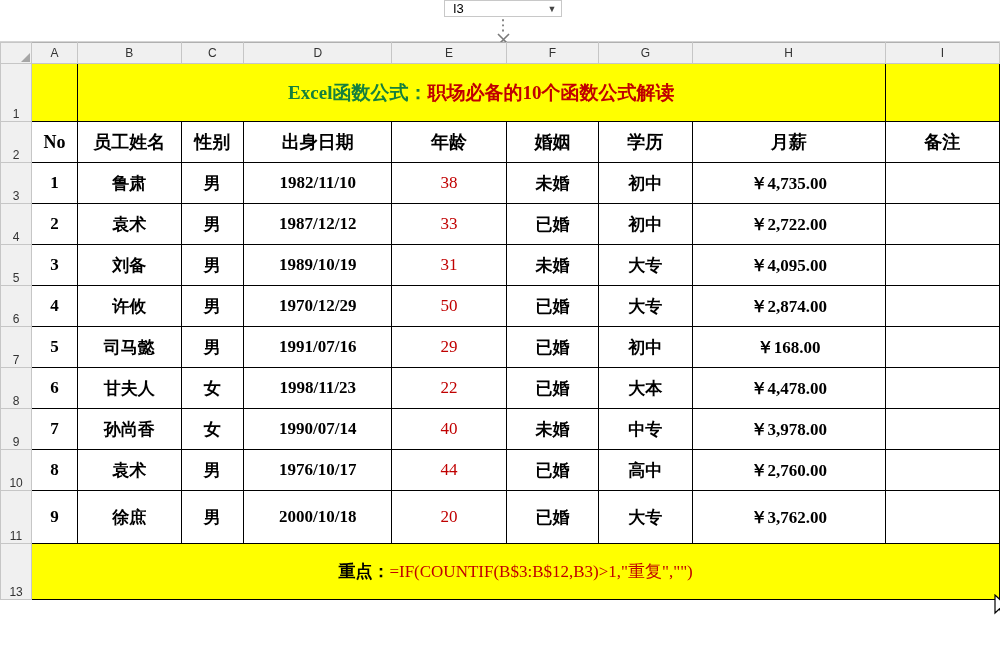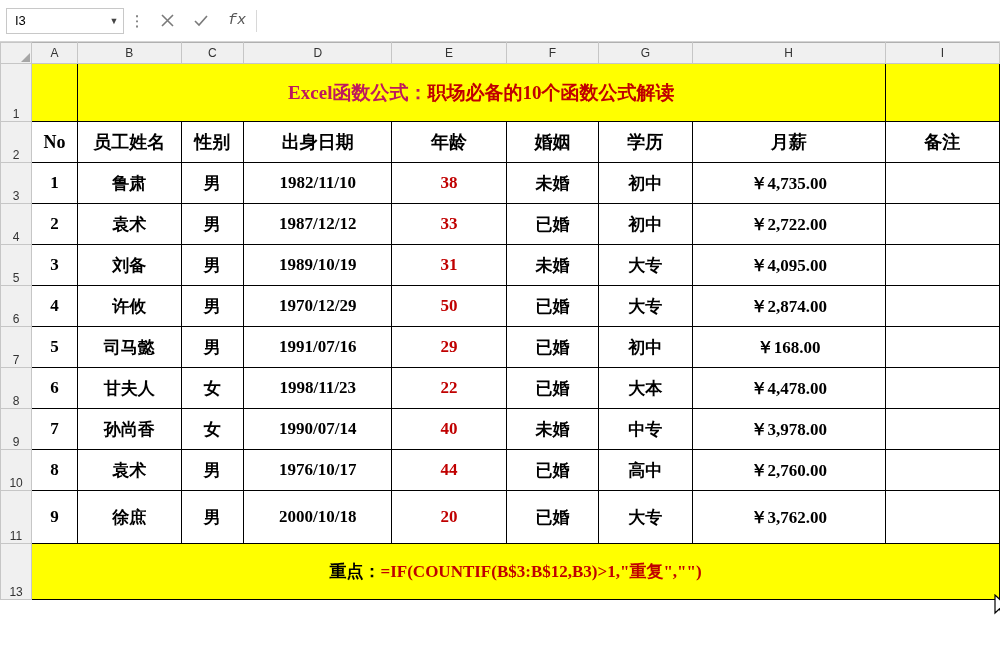--- a/index.html
+++ b/index.html
@@ -17,20 +17,21 @@
 
   
   .formula-bar {
     height: 42px;
     display: flex;
     align-items: center;
     background: #ffffff;
     border-bottom: 1px solid #d4d4d4;
     box-sizing: border-box;
     padding: 0 0 0 6px;
+    flex-direction: column;
   }
   .namebox {
     width: 118px;
     height: 26px;
     border: 1px solid #c8c8c8;
     background: #ffffff;
     display: flex;
     align-items: center;
     font-size: 13px;
     color: #000;
@@ -155,41 +156,41 @@
   .title-cell {
     background: #ffff00;
     color: #c00000;
     font-family: "Liberation Serif", serif;
     font-weight: bold;
     font-size: 19px;
     text-align: center;
     vertical-align: middle;
     border: 1px solid #000 !important;
   }
-  .title-cell .black { color: #be185d; }
+  .title-cell .black { color: #15803d; }
 
   .footer-cell {
     background: #ffff00;
     color: #000000;
     font-family: "Liberation Serif", serif;
     font-weight: bold;
     font-size: 17px;
     text-align: center;
     vertical-align: middle;
     border: 1px solid #000 !important;
   }
   .footer-cell .red { color: #c00000; }
 
   .hdr {
     font-weight: bold;
     font-size: 18px;
     margin-left: 44px;
   }
   .bold { font-weight: bold; }
-  .red { color: #c00000; font-weight: bold; margin-top: 39px; }
+  .red { color: #c00000; font-weight: normal; margin-top: 39px; }
 
   .yellowpad {
     background: #ffff00;
     border: 1px solid #000 !important;
   }
 
   
   .cursor {
     position: absolute;
     right: 2px;

